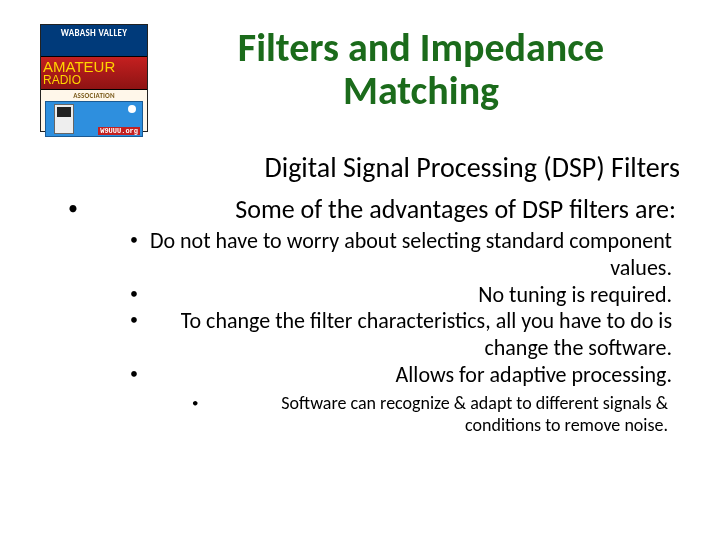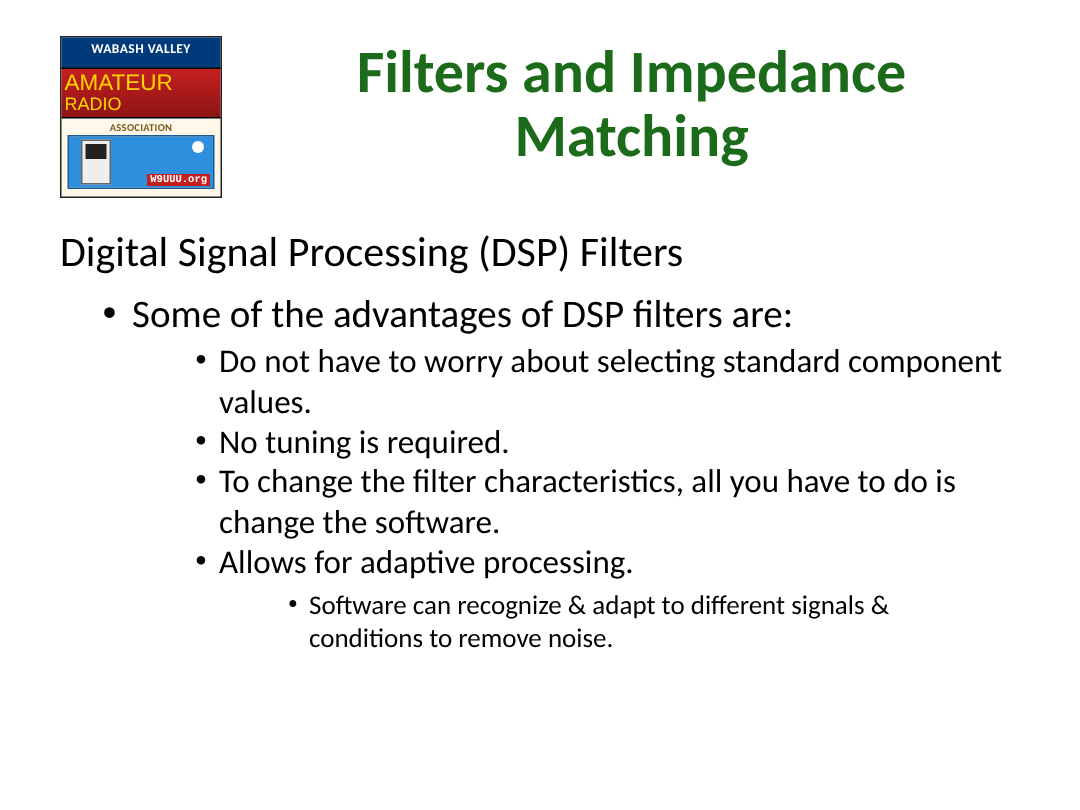--- a/index.html
+++ b/index.html
@@ -35,21 +35,21 @@
     background: #fff7ea;
     position: relative;
     box-sizing: border-box;
   }
   .logo-top {
     background: #003a7a;
     color: #fff;
     font-size: 9px;
     font-weight: 700;
     text-align: center;
-    padding: 2px 2px 7px 2px;
+    padding: 2px 2px 18px 2px;
     letter-spacing: 0.3px;
     border-bottom: 1px solid #000;
   }
   .logo-mid {
     background: linear-gradient(#c42020, #8e1313);
     color: #ffd400;
     font-family: Impact, "Arial Black", sans-serif;
     line-height: 1.0;
     padding: 2px 2px 3px 2px;
     border-bottom: 1px solid #000;
@@ -110,20 +110,21 @@
     text-align: center;
     color: #1b6b1b;
     font-weight: 700;
     font-size: 40px;
     line-height: 1.08;
     font-family: Calibri, Arial, sans-serif;
     padding-top: 2px;
   }
   .content {
     margin-top: 20px;
+    text-align: right;
   }
   .h2 {
     font-size: 28px;
     line-height: 1.15;
     margin: 0 0 10px 0;
   }
   ul { margin: 4px; padding: 0; list-style: none; }
   li.bullet {
     position: relative;
     padding-left: 20px;

